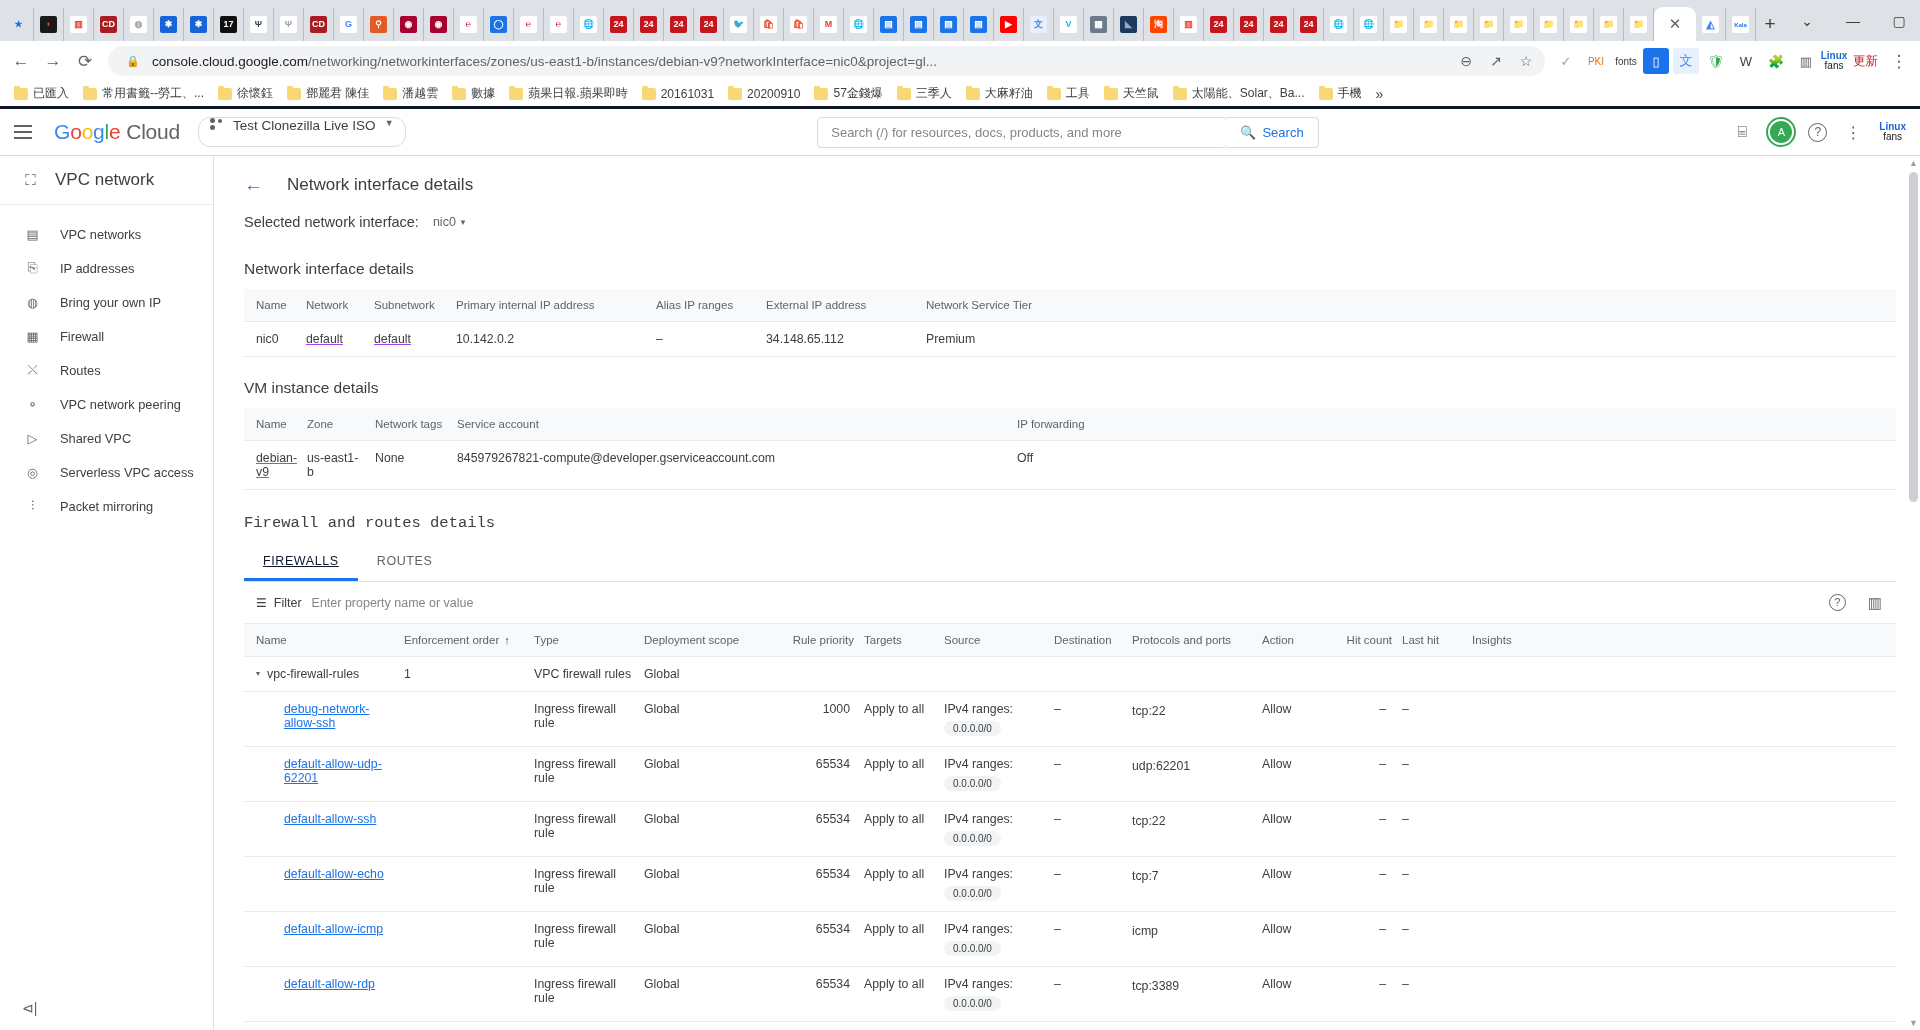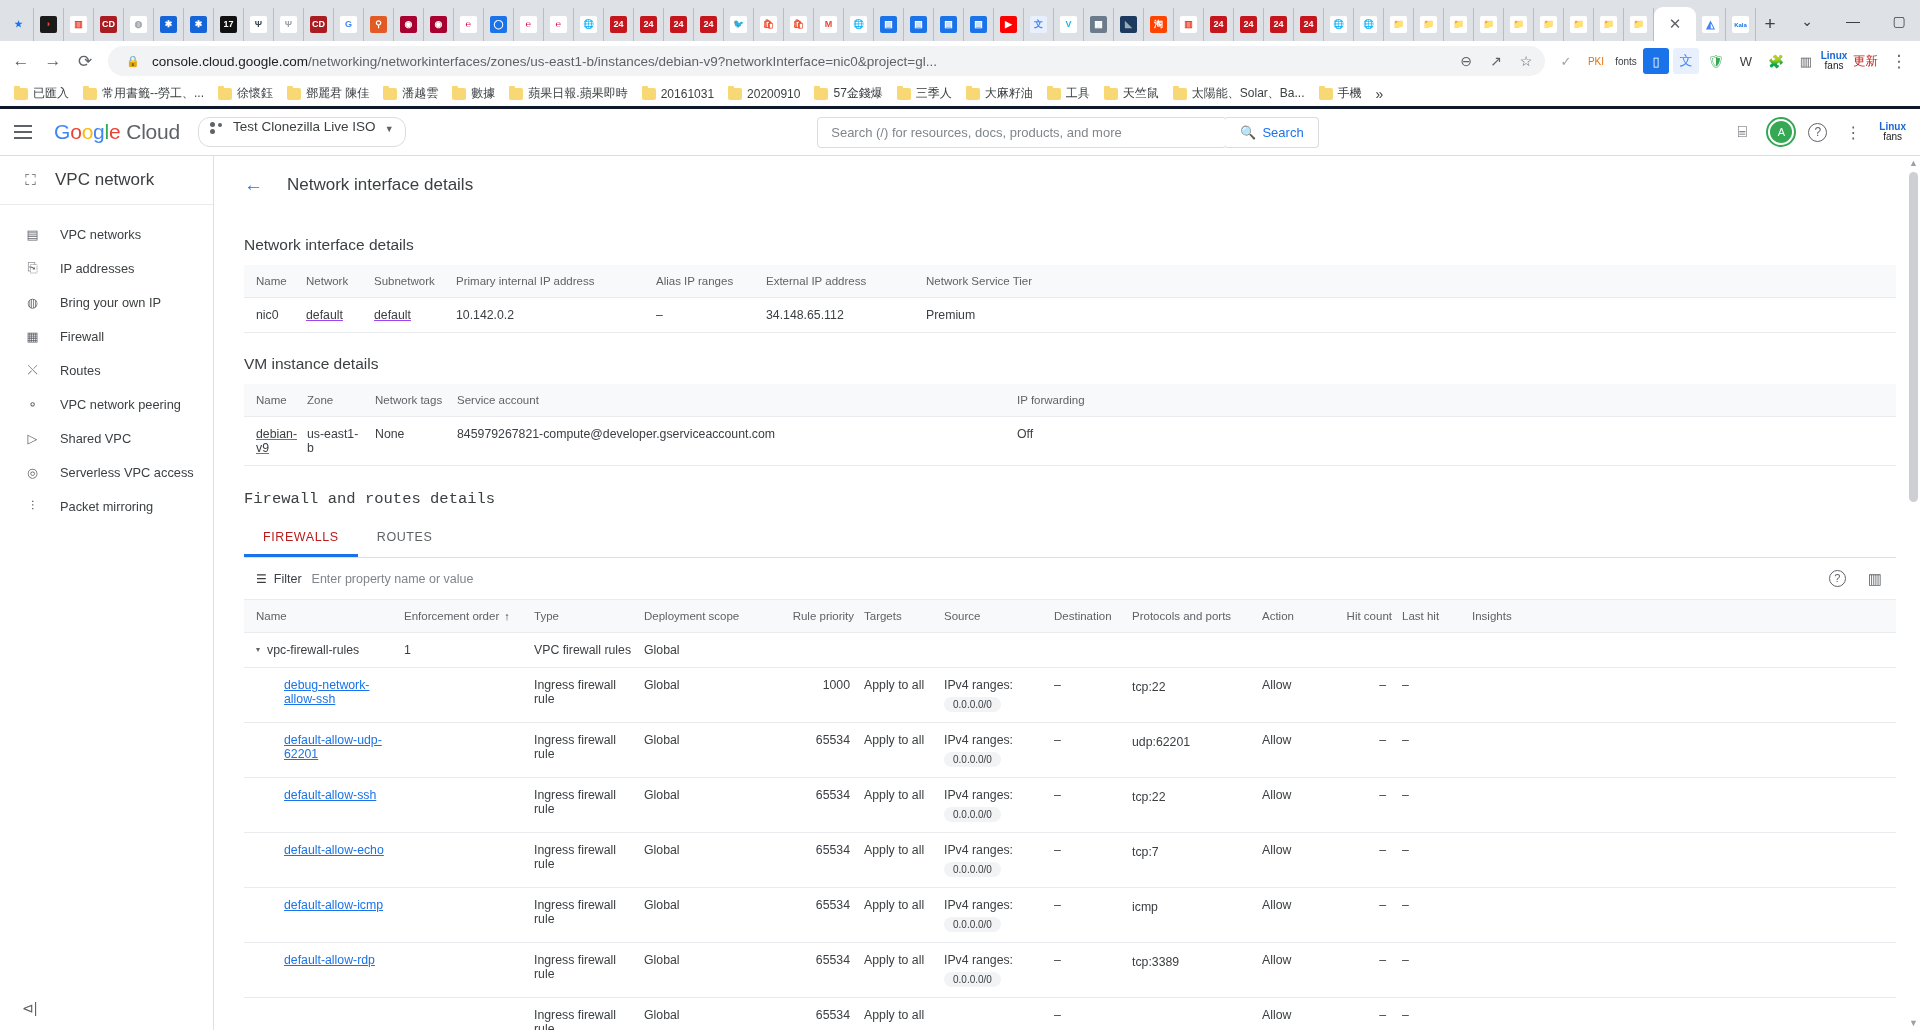--- a/index.html
+++ b/index.html
@@ -111,22 +111,22 @@
   .hamburger {
     width: 26px; height: 26px; display: flex; flex-direction: column;
     justify-content: center; gap: 4px; margin-right: 14px; flex-shrink: 0;
   }
   .hamburger span { display: block; height: 2px; background: #5f6368; width: 18px; }
   .gcp-logo { font-size: 21px; letter-spacing: -0.2px; white-space: nowrap; flex-shrink: 0; }
   .gcp-logo .b { color: #4285f4; } .gcp-logo .r { color: #ea4335; }
   .gcp-logo .y { color: #fbbc05; } .gcp-logo .g { color: #34a853; }
   .gcp-logo .cloud { color: #5f6368; font-weight: 400; }
   .proj-pill {
-    display: flex; align-items: flex-end; gap: 9px; height: 30px;
-    border: 1px solid #dadce0; border-radius: 12px; padding: 12px 11px;
+    display: flex; align-items: flex-start; gap: 9px; height: 30px;
+    border: 1px solid #dadce0; border-radius: 12px; padding: 0 11px;
     margin-left: 18px; font-size: 13.5px; color: #3c4043; flex-shrink: 0;
   }
   .proj-dots { width: 14px; height: 12px; position: relative; flex-shrink: 0; }
   .proj-dots i { position: absolute; background: #5f6368; border-radius: 50%; display: block; }
   .proj-dots i:nth-child(1) { width:5px;height:5px;left:0;top:0; }
   .proj-dots i:nth-child(2) { width:4px;height:4px;left:8px;top:1px; }
   .proj-dots i:nth-child(3) { width:5px;height:5px;left:0;top:7px; }
   .caret { font-size: 9px; color: #5f6368; }
   .searchbar {
     flex: 1; max-width: 510px; height: 31px; margin: 0 auto;
@@ -202,21 +202,21 @@
   }
   a.link { color: #3c4043; text-decoration: underline;
     text-decoration-color: #a142f4; }
   a.blink { color: #1a73e8; text-decoration: underline; }
 
   .tabs-row { display: flex; gap: 0; border-bottom: 1px solid #e0e0e0; margin-top: 9px; }
   .ftab {
     padding: 11px 19px 10px 19px; font-size: 12.5px; color: #5f6368;
     letter-spacing: 0.6px; border-bottom: 3px solid transparent;
   }
-  .ftab.active { color: #b91c1c; border-bottom-color: #1a73e8; font-weight: 500; }
+  .ftab.active { color: #0f172a; border-bottom-color: #1a73e8; font-weight: 500; text-decoration: underline; }
 
   .filter-row {
     display: flex; align-items: center; height: 42px;
     border-bottom: 1px solid #e8eaed; gap: 10px; padding-left: 12px;
   }
   .filter-lbl { font-size: 12.5px; color: #3c4043; display:flex;
     align-items:center; gap:7px; }
   .filter-ph { font-size: 12.5px; color: #80868b; }
   .filter-right { margin-left: auto; display: flex; gap: 22px; padding-right: 14px;
     color: #5f6368; font-size: 15px; }
@@ -625,20 +625,27 @@
     <div class="content">
       <div class="content-inner">
 
         <div class="page-head">
           <span class="back-arrow">←</span>
           <span class="page-title">Network interface details</span>
         </div>
 
         <div class="section">
 
+          <div class="sel-row">
+            <span class="sel-label">Selected network interface:</span>
+            <span class="sel-val">
+              <span>nic0</span>
+              <span style="font-size:9px;">▾</span>
+            </span>
+          </div>
 
           <h2 class="sec-title">Network interface details</h2>
           <table class="gtab">
             <thead>
                 <tr id="nic-head">
                   <th style="width: 62px;">Name</th>
                   <th style="width: 68px;">Network</th>
                   <th style="width: 82px;">Subnetwork</th>
                   <th style="width: 200px;">Primary internal IP address</th>
                   <th style="width: 110px;">Alias IP ranges</th>

